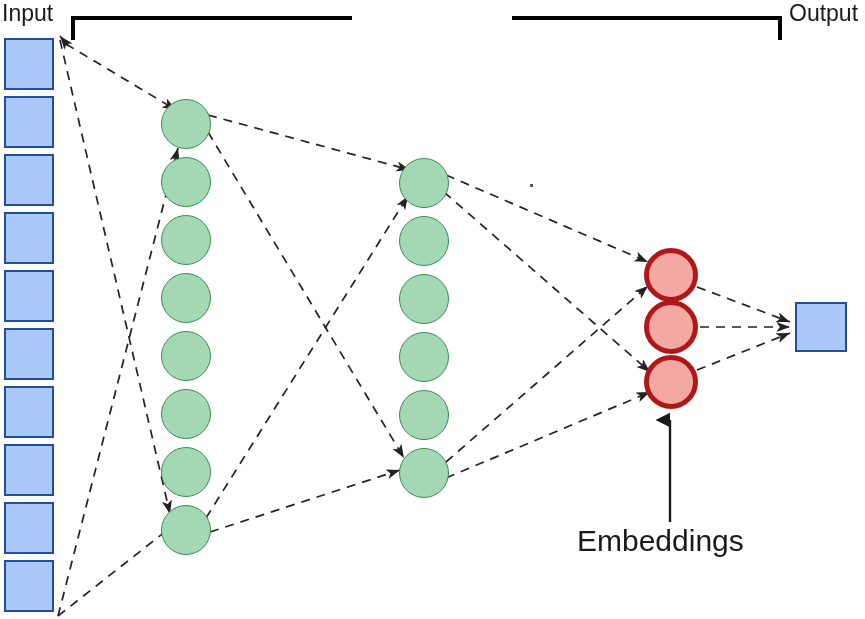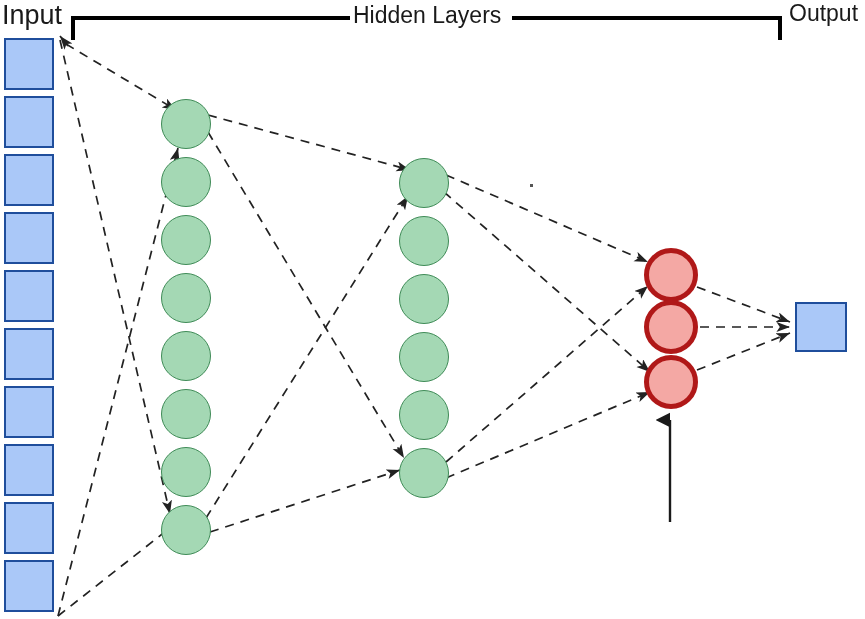--- a/index.html
+++ b/index.html
@@ -23,21 +23,21 @@
   }
   .label {
     position: absolute;
     color: #1a1a1a;
     white-space: nowrap;
     line-height: 1;
   }
   #label-input {
     left: 2px;
     top: 2px;
-    font-size: 27px;
+    font-size: 23px;
   }
   #label-output {
     left: 789px;
     top: 2px;
     font-size: 23px;
     text-align: center;
   }
   #label-hidden {
     left: 350px;
     top: 4px;
@@ -140,22 +140,22 @@
       <line x1="700" y1="327" x2="790" y2="327" marker-end="url(#ah)"></line>
       <line x1="697" y1="370" x2="790" y2="333" marker-end="url(#ah)"></line>
     </g>
 
     <g>
       <line x1="670" y1="522" x2="670" y2="420" stroke="#1a1a1a" stroke-width="2.4" marker-end="url(#ahbig)"></line>
     </g>
   </svg>
 
   <div class="label" id="label-input">Input</div>
-  <div class="label" id="label-hidden">Hidden Layers</div>
   <div class="label" id="label-output">Output</div>
+  <div class="label" id="label-embeddings">Embeddings</div>
 
   <div>
     <div class="in-box" style="left:4px;  top:38px;"></div>
     <div class="in-box" style="left:4px;  top:96px;"></div>
     <div class="in-box" style="left:4px;  top:154px;"></div>
     <div class="in-box" style="left:4px;  top:212px;"></div>
     <div class="in-box" style="left:4px;  top:270px;"></div>
     <div class="in-box" style="left:4px;  top:328px;"></div>
     <div class="in-box" style="left:4px;  top:386px;"></div>
     <div class="in-box" style="left:4px;  top:444px;"></div>

